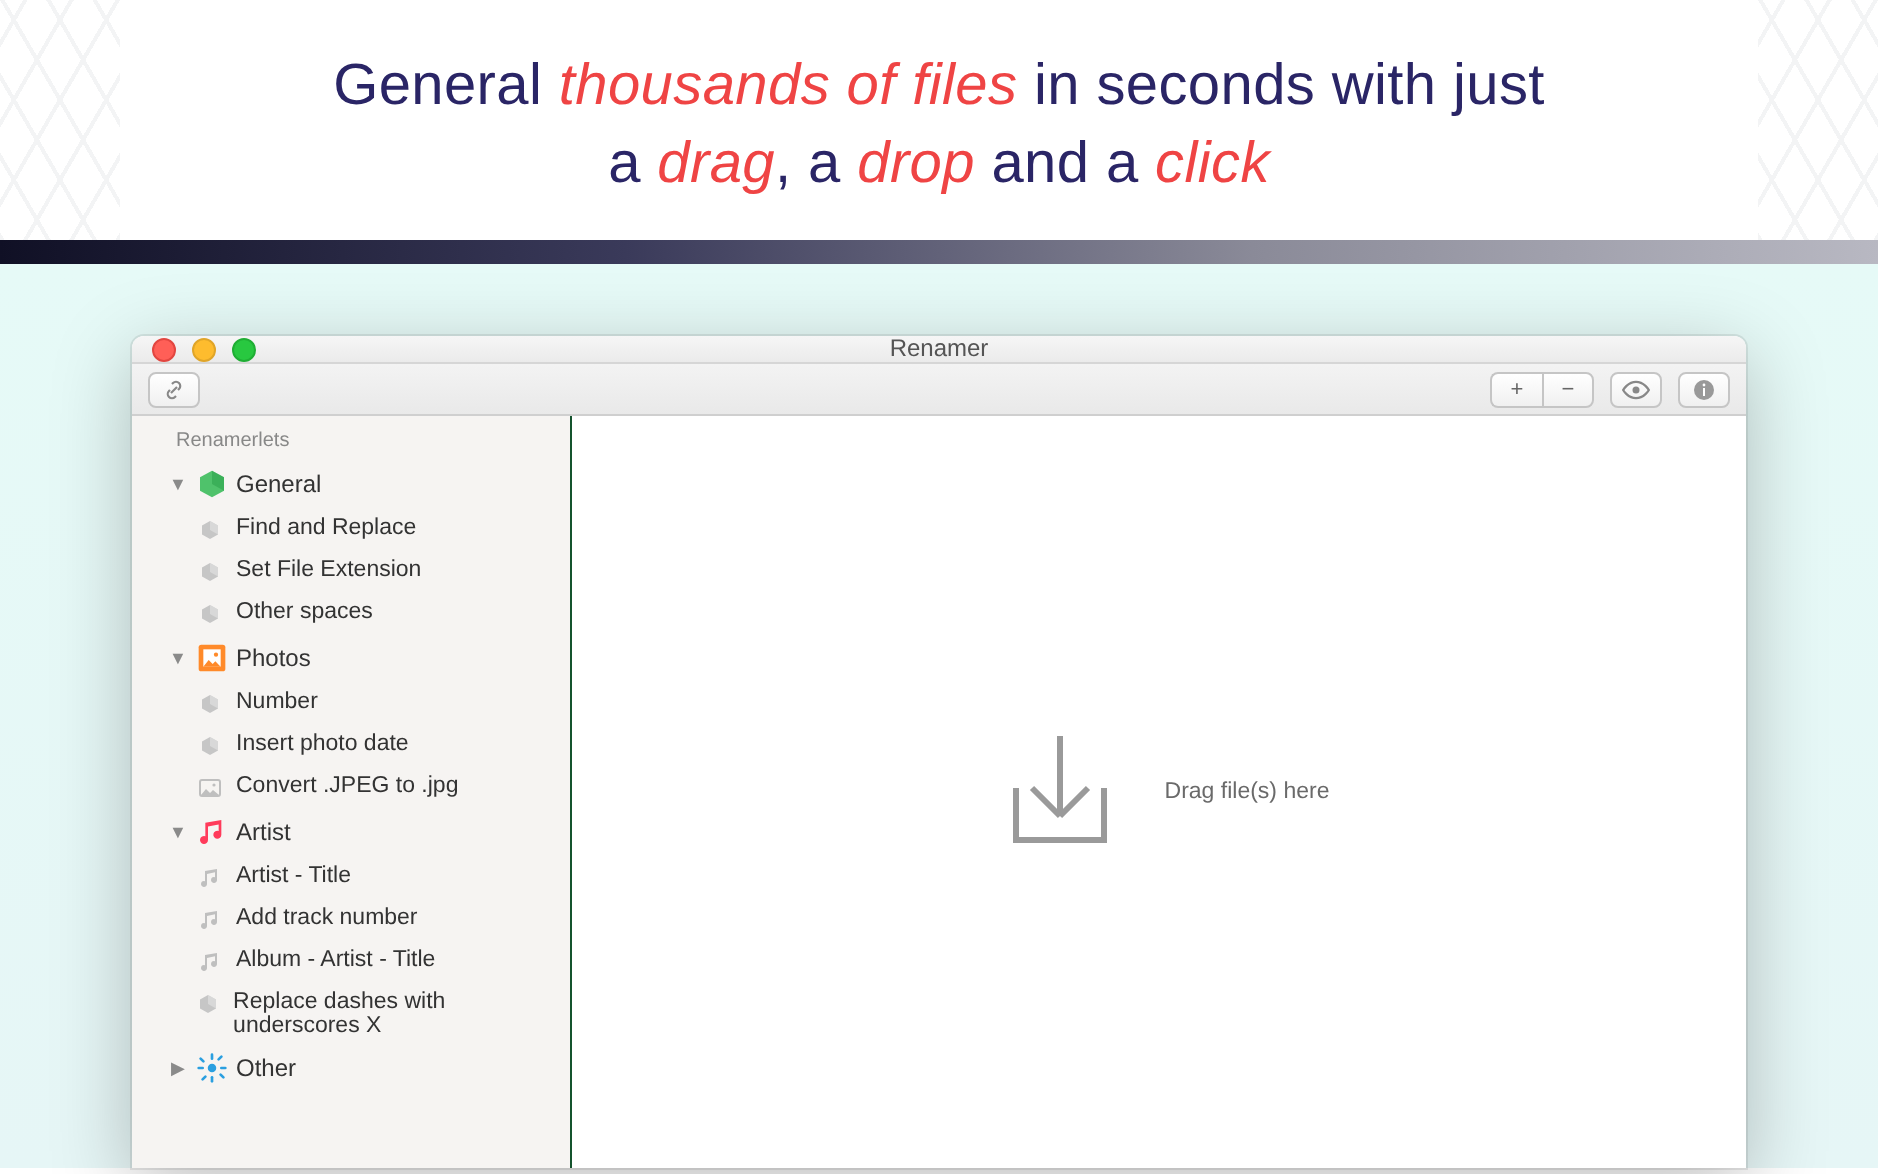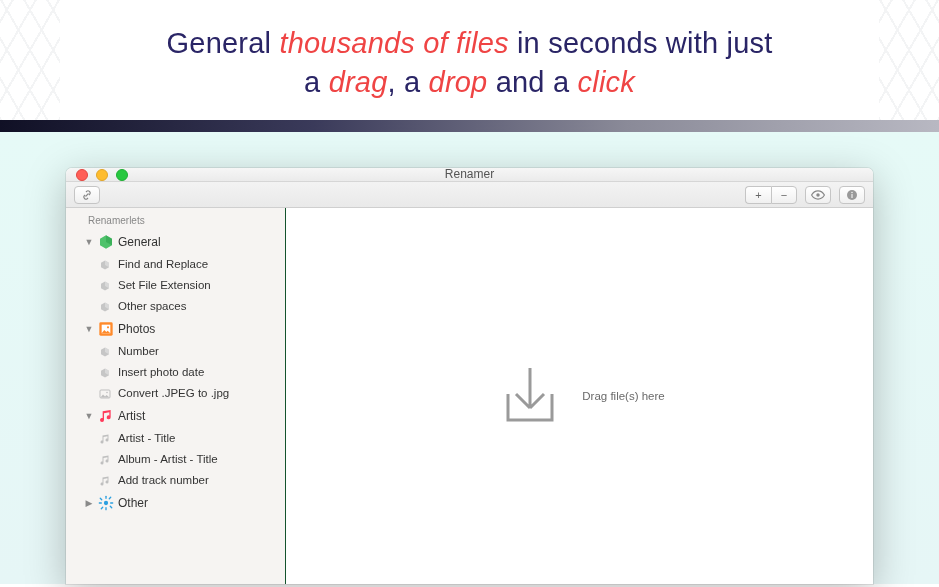--- a/index.html
+++ b/index.html
@@ -206,29 +206,38 @@
                 </svg>
               </span>
               <span class="item-label">Artist - Title</span>
             </div>
             <div class="item-row">
               <span class="item-icon">
                 <svg width="12" height="12" viewBox="0 0 24 24">
                   <path fill="#bfbfbf" d="M9 18a3 3 0 11-2-2.83V5l12-2v11a3 3 0 11-2-2.83V6.3L9 7.9z"></path>
                 </svg>
               </span>
+              <span class="item-label">Add track number</span>
+            </div>
+            <div class="item-row">
+              <span class="item-icon">
+                <svg width="12" height="12" viewBox="0 0 24 24">
+                  <path fill="#bfbfbf" d="M9 18a3 3 0 11-2-2.83V5l12-2v11a3 3 0 11-2-2.83V6.3L9 7.9z"></path>
+                </svg>
+              </span>
               <span class="item-label">Album - Artist - Title</span>
             </div>
             <div class="item-row">
               <span class="item-icon">
                 <svg width="12" height="12" viewBox="0 0 24 24">
-                  <path fill="#bfbfbf" d="M9 18a3 3 0 11-2-2.83V5l12-2v11a3 3 0 11-2-2.83V6.3L9 7.9z"></path>
-                </svg>
-              </span>
-              <span class="item-label">Add track number</span>
+                  <path fill="#c6c6c6" d="M12 3l8 4.5v9L12 21l-8-4.5v-9z"></path>
+                  <path fill="#e0e0e0" d="M12 3v9l8 4.5v-9z" opacity="0.7"></path>
+                </svg>
+              </span>
+              <span class="item-label">Replace dashes with underscores X</span>
             </div>
             <div class="group-row">
               <span class="disclosure">▶</span>
               <span class="group-icon">
                 <svg width="16" height="16" viewBox="0 0 24 24">
                   <circle cx="12" cy="12" r="3.2" fill="#2a9fe0"></circle>
                   <g fill="#2a9fe0">
                     <rect x="11" y="1" width="2" height="5" rx="1"></rect>
                     <rect x="11" y="18" width="2" height="5" rx="1"></rect>
                     <rect x="1" y="11" width="5" height="2" rx="1"></rect>

